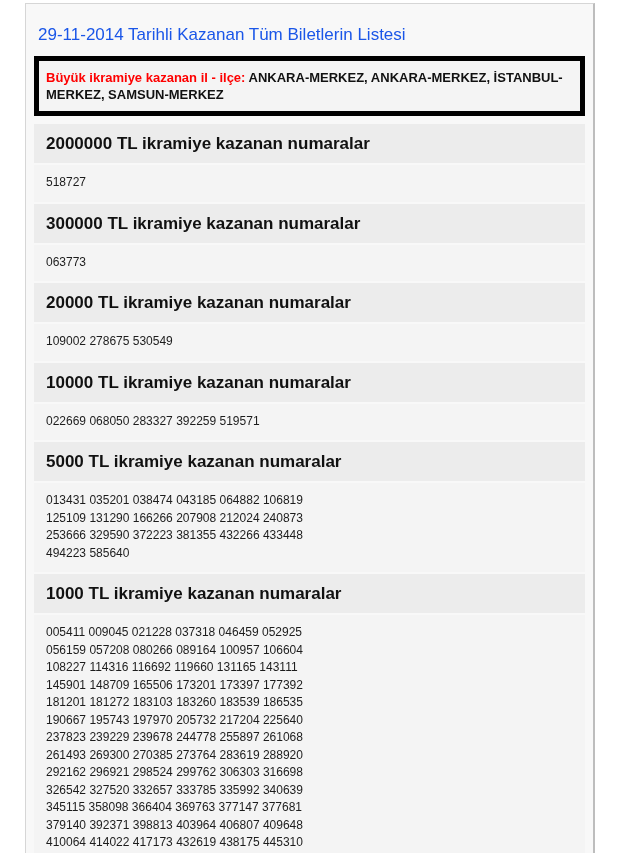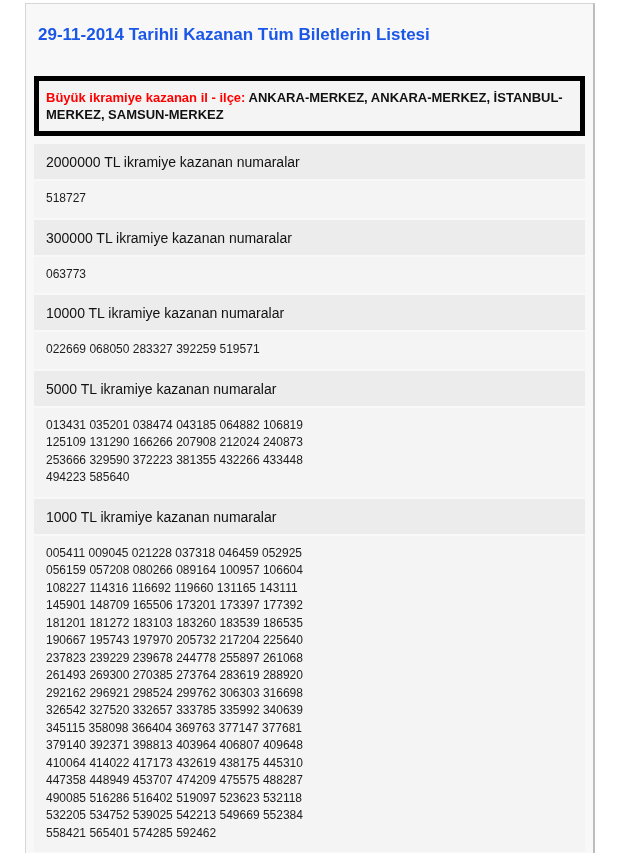--- a/index.html
+++ b/index.html
@@ -15,43 +15,43 @@
     left: 25px;
     top: 3px;
     width: 570px;
     min-height: 900px;
     background: #f8f8f8;
     border: 1px solid #d6d6d6;
     border-right: 2px solid #bdbdbd;
     padding: 0 8px;
   }
   .title {
-    margin: 21px 4px 31px 4px;
+    margin: 21px 4px 11px 4px;
     font-size: 17px;
     line-height: 20px;
-    font-weight: bold;
+    font-weight: normal;
     color: #1a56e8;
   }
   .winner-box {
     background: #f4f4f4;
     border: 5px solid #000000;
     padding: 8px 7px;
     font-size: 13px;
     font-weight: bold;
     line-height: 17px;
     color: #111111;
     margin-bottom: 8px;
   }
   .winner-label { color: #fe0000; }
   .winner-value { color: #111111; }
   .section-header {
     background: #ececec;
     padding: 10px 12px 9px 12px;
-    font-size: 14px;
-    font-weight: normal;
+    font-size: 17px;
+    font-weight: bold;
     color: #111111;
     margin-bottom: 2px;
   }
   .section-numbers {
     background: #f4f4f4;
     padding: 9px 12px 10px 12px;
     font-size: 12px;
     line-height: 17.5px;
     color: #1c1c1c;
     white-space: pre-line;
@@ -70,20 +70,24 @@
   <div class="section">
     <div class="section-header">2000000 TL ikramiye kazanan numaralar</div>
     <div class="section-numbers">518727</div>
   </div>
 
   <div class="section">
     <div class="section-header">300000 TL ikramiye kazanan numaralar</div>
     <div class="section-numbers">063773</div>
   </div>
 
+  <div class="section">
+    <div class="section-header">20000 TL ikramiye kazanan numaralar</div>
+    <div class="section-numbers">109002 278675 530549</div>
+  </div>
 
   <div class="section">
     <div class="section-header">10000 TL ikramiye kazanan numaralar</div>
     <div class="section-numbers">022669 068050 283327 392259 519571</div>
   </div>
 
   <div class="section">
     <div class="section-header">5000 TL ikramiye kazanan numaralar</div>
     <div class="section-numbers">013431 035201 038474 043185 064882 106819
 125109 131290 166266 207908 212024 240873

